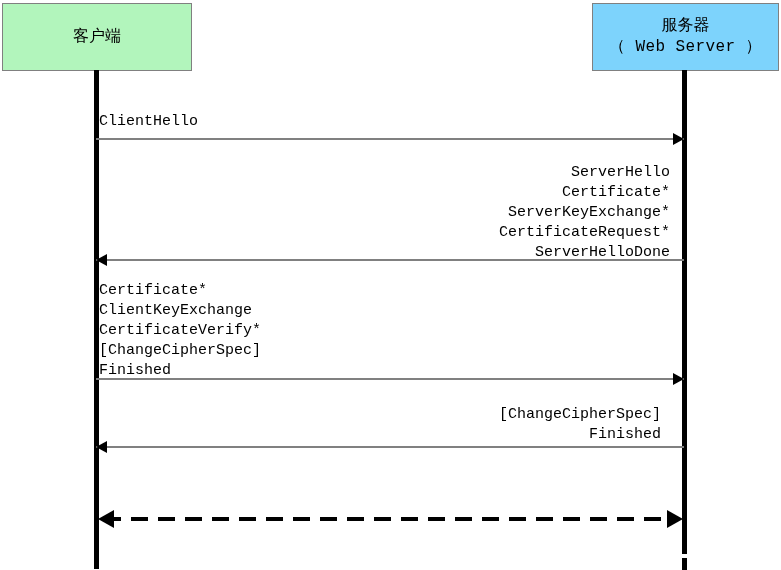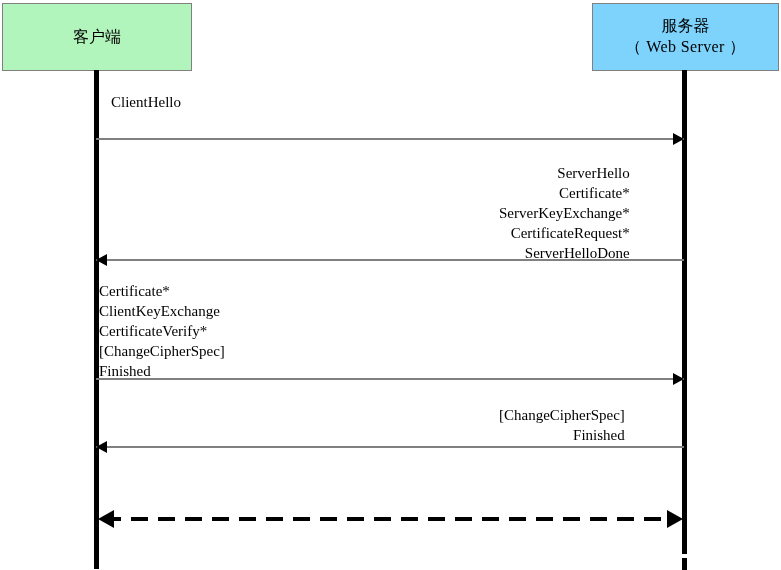--- a/index.html
+++ b/index.html
@@ -6,21 +6,21 @@
     margin: 0;
     padding: 0;
     background: #ffffff;
   }
   #canvas {
     position: relative;
     width: 781px;
     height: 570px;
     background: #ffffff;
     overflow: hidden;
-    font-family: Liberation Serif, serif;
+    font-family: Liberation Mono, monospace;
   }
 
   
   .actor-box {
     position: absolute;
     box-sizing: border-box;
     border: 1px solid #808080;
     display: flex;
     flex-direction: column;
     align-items: center;
@@ -117,21 +117,21 @@
     color: #000000;
     line-height: 20px;
     white-space: pre;
   }
   .msg-label.left-aligned  { left: 99px;  text-align: left; }
   .msg-label.right-aligned { left: 499px; text-align: right; }
   .msg-label.centered {
     left: 96px; width: 588px; text-align: center;
   }
 
-  #label-0 { top: 92px; padding-left: 12px; }
+  #label-0 { top: 112px; }
   #label-1 { top: 163px; }
   #label-2 { top: 281px; }
   #label-3 { top: 405px; }
   #label-4 { top: 486px; }
 </style>
 </head>
 <body>
 
 <div id="canvas">
 

